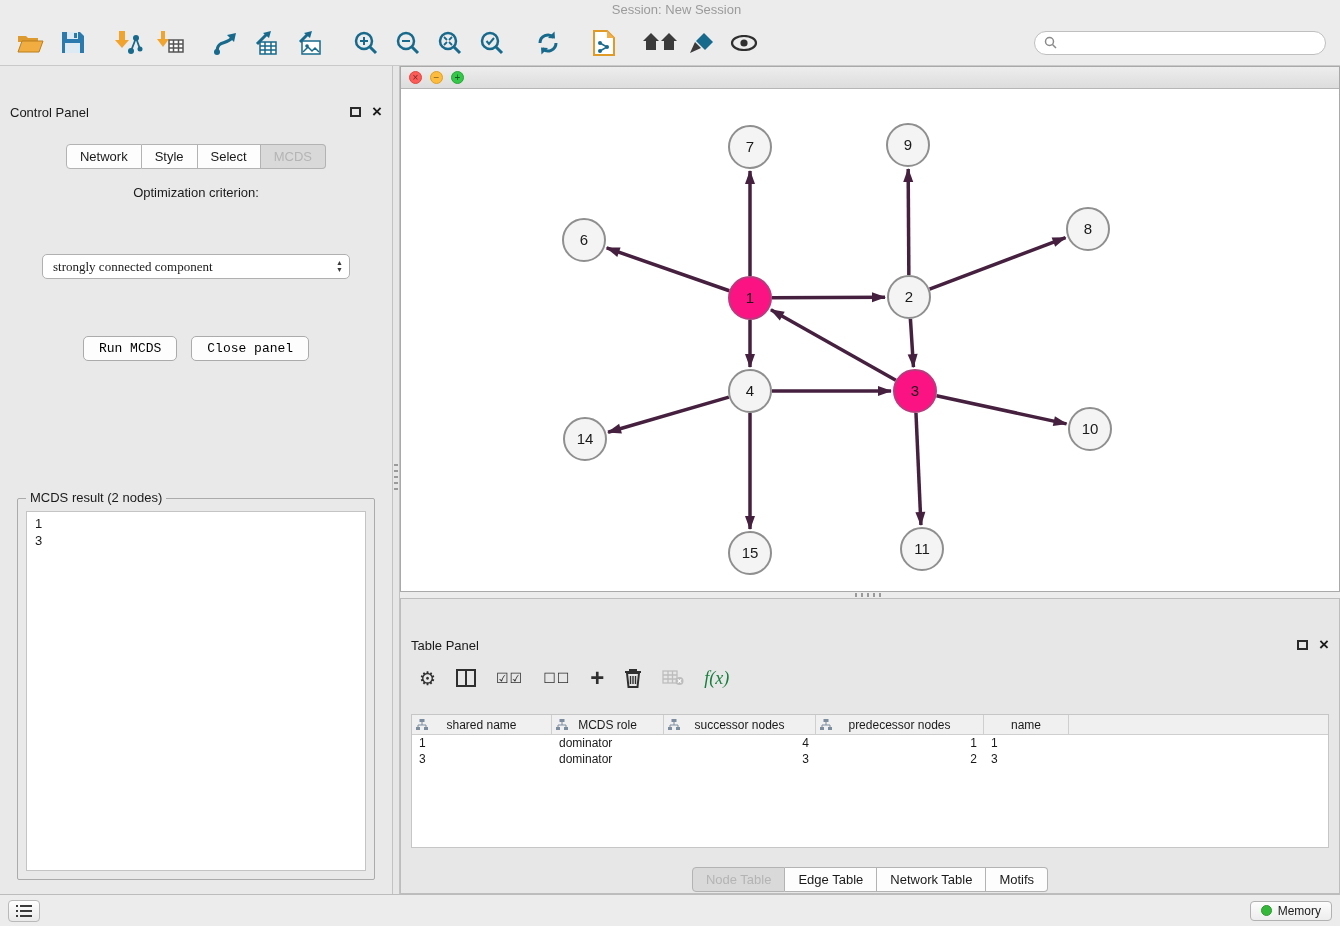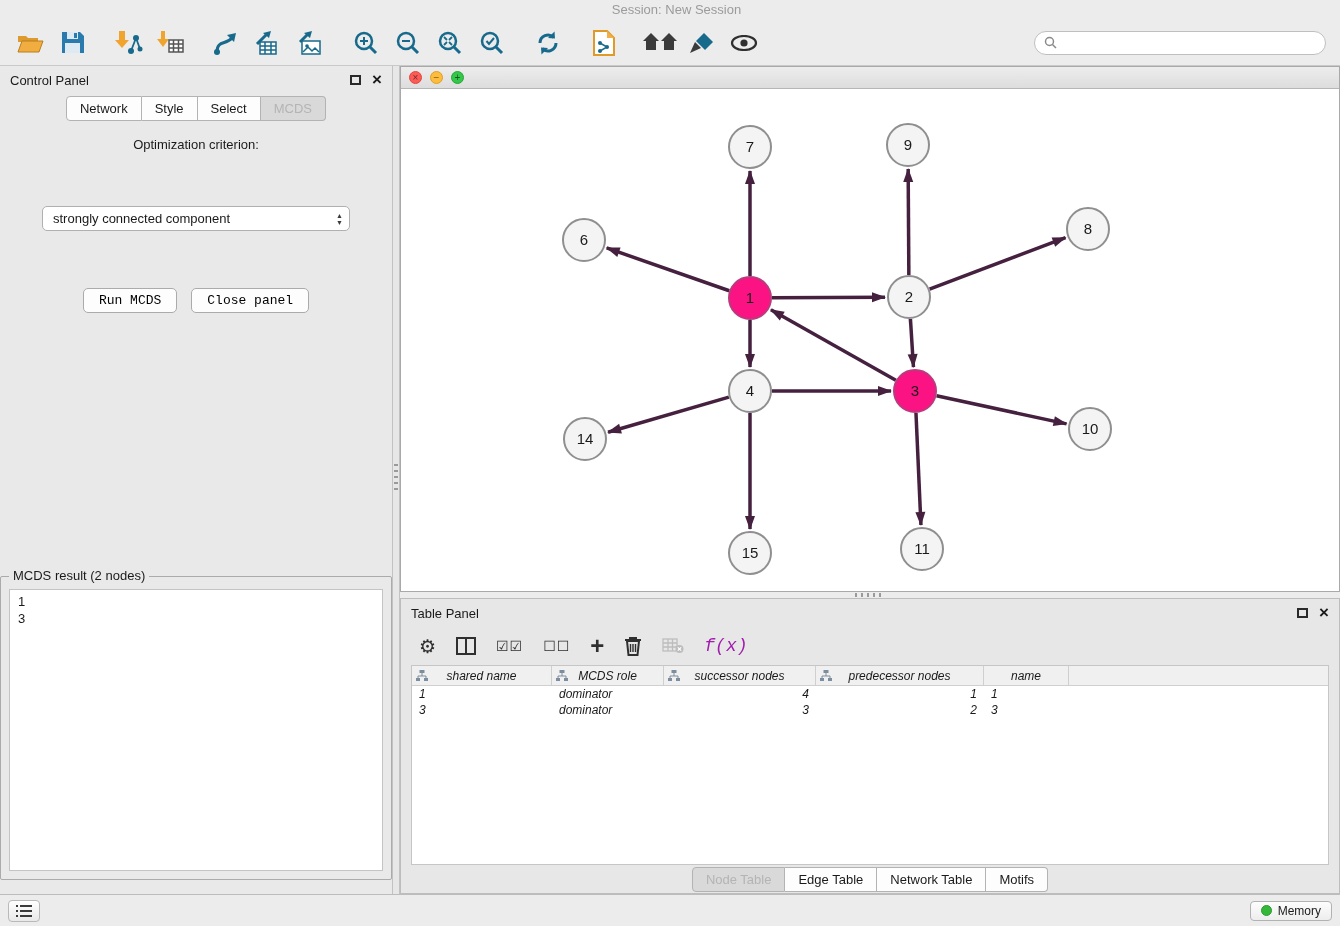--- a/index.html
+++ b/index.html
@@ -14,39 +14,39 @@
   .tbtn { width:40px; height:38px; display:flex; align-items:center; justify-content:center; border-radius:4px; cursor:default; }
   .tsep { width:12px; }
   .search { margin-left:auto; margin-right:4px; width:292px; height:24px; border:1px solid #bfbfbf; border-radius:12px; background:#fff; display:flex; align-items:center; padding:0 9px; gap:6px; }
   .search input { border:none; outline:none; flex:1; font-size:13px; background:transparent; font-family:inherit; }
 
   
   .main { display:flex; height:828px; }
 
   
   .control-panel { width:393px; background:#e9e9e9; display:flex; flex-direction:column; border-right:1px solid #c2c2c2; }
-  .panel-header { height:28px; display:flex; align-items:center; padding:0 10px; flex:none; }
+  .panel-header { height:28px; display:flex; align-items:center; padding:0 10px; flex:none;margin-top:32px; }
   .win-icons { margin-left:auto; display:flex; gap:11px; align-items:center; }
   .float-icon { width:11px; height:10px; border:2px solid #2a2a2a; display:inline-block; }
   .close-icon { font-size:17px; font-weight:bold; line-height:12px; color:#1a1a1a; }
 
-  .cp-tabs { display:flex; justify-content:center; margin-top:2px; flex:none; }
+  .cp-tabs { display:flex; justify-content:center; margin-top:18px; flex:none; }
   .tabseg { padding:4px 13px; background:#fdfdfd; border:1px solid #b3b3b3; border-left:none; font-size:13px; cursor:default; }
   .tabseg:first-child { border-left:1px solid #b3b3b3; border-radius:4px 0 0 4px; }
   .tabseg:last-child { border-radius:0 4px 4px 0; }
   .tabseg.active { background:#d9d9d9; color:#b4b4b4; }
 
   .cp-body { flex:1; display:flex; flex-direction:column; padding-top:16px; overflow:hidden;gap:44px; }
   .opt-label { text-align:center; }
-  .dropdown { width:308px; height:25px; margin:10px auto 0; background:#fff; border:1px solid #b0b0b0; border-radius:5px; display:flex; align-items:center; padding-left:10px; flex:none; }
+  .dropdown { width:308px; height:25px; margin:10px auto 0; background:#fff; border:1px solid #b0b0b0; border-radius:5px; display:flex; align-items:center; padding-left:10px; flex:none;font-family:Liberation Serif, serif; }
   .dd-arrows { margin-left:auto; display:flex; flex-direction:column; align-items:center; line-height:7px; font-size:7px; color:#3a3a3a; padding-right:6px; }
   .btn-row { display:flex; justify-content:center; gap:14px; margin-top:13px; flex:none; }
   .pbtn { padding:4px 15px; background:#fdfdfd; border:1px solid #ababab; border-radius:5px; font-size:13px; font-family:Liberation Mono, monospace; cursor:default; }
 
-  .result-box { margin:auto 0 14px; border:1px solid #ababab; border-radius:2px; padding:12px 8px 8px; position:relative; height:304px; flex:none; }
+  .result-box { margin:auto 17px 14px; border:1px solid #ababab; border-radius:2px; padding:12px 8px 8px; position:relative; height:382px; flex:none; }
   .result-legend { position:absolute; top:-9px; left:8px; background:#e9e9e9; padding:0 4px; font-size:13px; }
   .result-list { background:#fff; border:1px solid #c4c4c4; height:100%; padding:3px 8px; font-size:13px; line-height:17px; }
 
   
   .vsplit { width:7px; background:#e7e7e7; border-right:1px solid #c2c2c2; position:relative; }
   .vsplit .handle { position:absolute; top:398px; left:1px; width:4px; height:26px; background:repeating-linear-gradient(#9a9a9a 0 2px, transparent 2px 6px); }
   .hsplit { height:6px; background:#ececec; position:relative; }
   .hsplit .handle { position:absolute; left:455px; top:1px; height:4px; width:26px; background:repeating-linear-gradient(90deg,#9a9a9a 0 2px, transparent 2px 6px); }
 
   
@@ -61,22 +61,22 @@
   .net-title { position:absolute; left:0; right:0; text-align:center; font-size:13px; color:#2d2d2d; }
   .net-canvas { flex:1; position:relative; }
   .net-canvas svg { display:block; }
 
   
   .table-panel { flex:1; background:#e7e7e7; border:1px solid #bdbdbd; display:flex; flex-direction:column; }
   .tp-toolbar { height:38px; display:flex; align-items:center; gap:20px; padding:0 18px; flex:none; }
   .glyph-icon { font-size:19px; color:#2f2f2f; cursor:default; }
   .check-pair { font-size:14px; letter-spacing:1px; color:#2f2f2f; }
   .plus-icon { font-size:24px; font-weight:bold; color:#2f2f2f; line-height:20px; }
-  .fx-icon { font-family:Liberation Mono, monospace; font-style:italic; font-size:18px; color:#a21caf; }
-  .table-wrap { margin:0 10px; background:#fff; border:1px solid #c6c6c6; flex:1; overflow:hidden;font-style:italic; }
+  .fx-icon { font-family:Liberation Serif, serif; font-style:italic; font-size:18px; color:#15803d; }
+  .table-wrap { margin:17px 10px; background:#fff; border:1px solid #c6c6c6; flex:1; overflow:hidden; }
   .thead { display:flex; background:#f0f0f0; border-bottom:1px solid #cfcfcf; height:20px; }
   .th { display:flex; align-items:center; justify-content:center; gap:4px; font-size:12px; border-right:1px solid #cfcfcf; position:relative; cursor:default; }
   .th .sorticon { position:absolute; left:4px; top:4px; }
   .trow { display:flex; height:16px; font-size:12px; align-items:center; }
   .td { padding:0 7px; overflow:hidden; white-space:nowrap; }
   .w0{width:140px} .w1{width:112px} .w2{width:152px} .w3{width:168px} .w4{width:85px}
   .td.num { text-align:right; }
   .tp-footer { height:28px; display:flex; align-items:center; justify-content:center; flex:none; }
 
   

